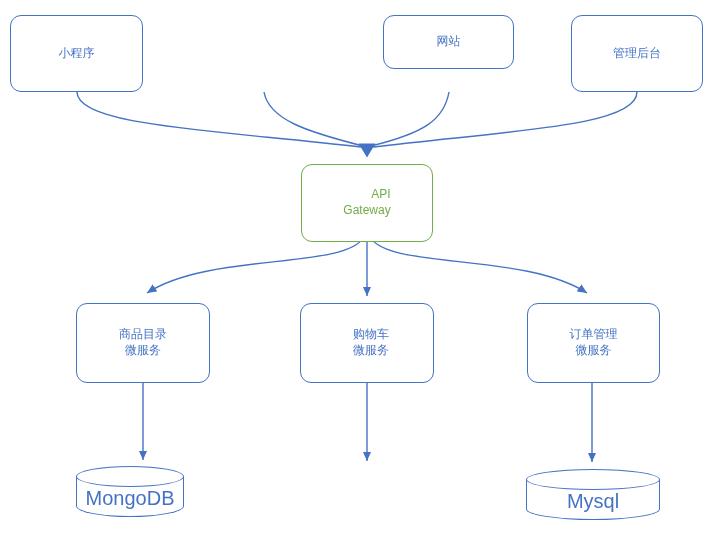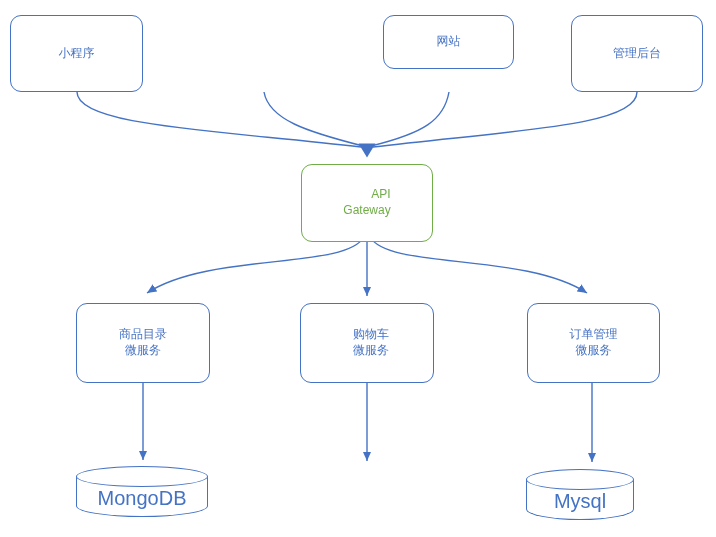--- a/index.html
+++ b/index.html
@@ -118,28 +118,28 @@
   </div>
   <div class="node" style="left:300px;top:303px;width:134px;height:80px;padding-left:8px;">
     <span>购物车
 微服务</span>
   </div>
   <div class="node" style="left:527px;top:303px;width:133px;height:80px;">
     <span>订单管理
 微服务</span>
   </div>
 
-  <div class="cylinder" style="left:76px;top:466px;width:108px;height:51px;padding-left:24px;">
+  <div class="cylinder" style="left:76px;top:466px;width:108px;height:51px;">
     <div class="cyl-body"></div>
     <div class="cyl-top"></div>
     <div class="cyl-label">
       <span>MongoDB</span>
     </div>
   </div>
-  <div class="cylinder" style="left:526px;top:469px;width:108px;height:51px;">
+  <div class="cylinder" style="left:526px;top:469px;width:134px;height:51px;">
     <div class="cyl-body"></div>
     <div class="cyl-top"></div>
     <div class="cyl-label">
       <span>Mysql</span>
     </div>
   </div>
 
 </div>
 
 </body></html>

